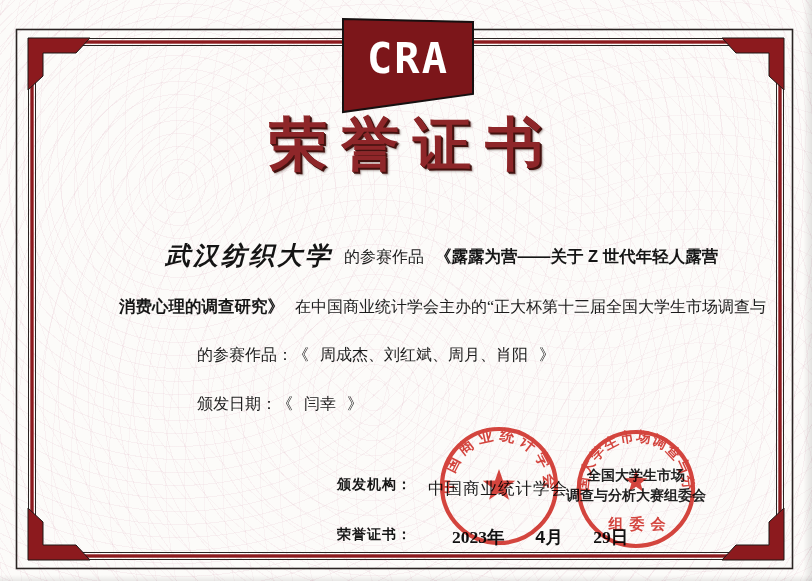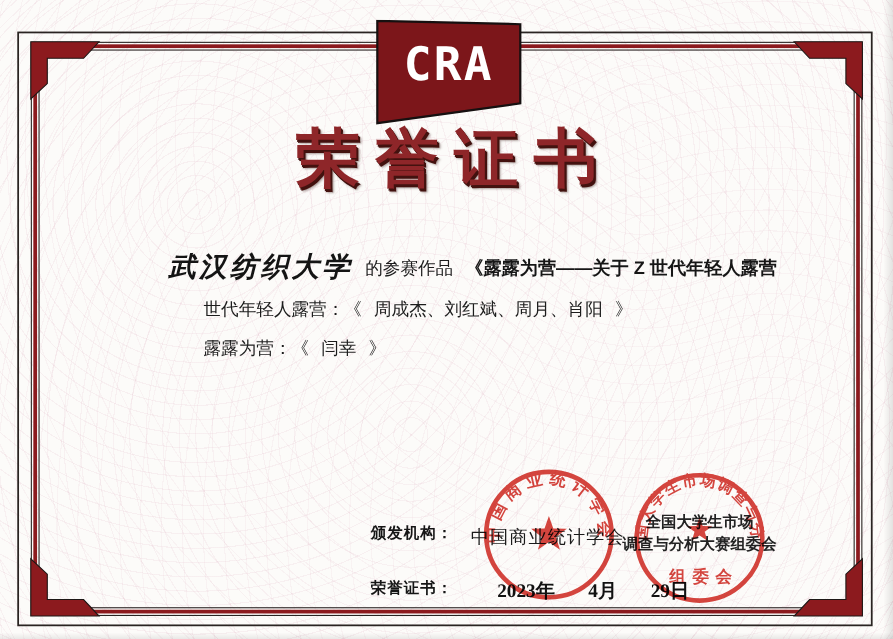--- a/index.html
+++ b/index.html
@@ -33,21 +33,21 @@
     text-align:center;
     font-family:Liberation Serif, serif;
     font-weight:bold;font-size:58px;letter-spacing:14px;text-indent:14px;
     color:#8e2629;
     text-shadow:1px 1px 0 #43120f, 2px 2px 0 #43120f, 3px 3px 2px rgba(70,45,40,.45);
   }
   .bodytext{
     position:absolute;left:107px;top:226px;width:602px;
     font-size:16px;color:#1c1c1c;
   }
-  .bodytext p{margin:0;line-height:36.6px;white-space:nowrap;}
+  .bodytext p{margin:12px;line-height:36.6px;white-space:nowrap;}
   .l1{padding-left:46px;}
   .indent{padding-left:78px;}
   .school{
     font-size:25px;font-weight:bold;font-style:italic;
     letter-spacing:3px;color:#141414;vertical-align:-2px;
   }
   .work{
     font-family:"Liberation Sans","DejaVu Sans",sans-serif;
     font-weight:bold;font-size:16.5px;color:#161616;
   }
@@ -64,21 +64,21 @@
   .date-label{left:337px;top:526px;}
   .issuer-name{
     position:absolute;left:428px;top:478px;font-size:16.5px;color:#1a1a1a;
     letter-spacing:1px;z-index:2;
   }
   .date-value{
     position:absolute;left:452px;top:525px;font-weight:bold;font-size:17.5px;
     color:#111;z-index:2;
   }
   .date-value span{display:inline-block;}
-  .date-month{margin-left:26px;}
+  .date-month{margin-left:26px;font-family:Liberation Mono, monospace;}
   .date-day{margin-left:26px;}
   .stamp2-overlay{
     position:absolute;left:556px;top:466px;width:160px;text-align:center;
     font-size:14px;font-weight:bold;color:#222;line-height:20px;z-index:2;
   }
   .seal{position:absolute;z-index:3;mix-blend-mode:multiply;opacity:.9;}
   .seal1{left:436px;top:423px;}
   .seal2{left:573px;top:426px;}
   .seal text{fill:#d3312a;font-weight:bold;}
   .seal .arc{font-size:15px;letter-spacing:5px;font-family:"Liberation Sans",sans-serif;}
@@ -109,27 +109,31 @@
   </div>
 
   <h1 class="title">荣誉证书</h1>
 
   <div class="bodytext">
     <p class="l1">
       <span class="school">武汉纺织大学</span>
       <span class="sp-lr">的参赛作品</span>
       <span class="work">《露露为营——关于 Z 世代年轻人露营</span>
     </p>
+    <p>
+      <span class="work">消费心理的调查研究》</span>
+      <span class="sp-l">在中国商业统计学会主办的“正大杯第十三届全国大学生市场调查与</span>
+    </p>
     <p class="indent">
-      <span>世代年轻人露营：《</span>
+      <span>的参赛作品：《</span>
       <span class="sp-lr">周成杰、刘红斌、周月、肖阳</span>
       <span>》</span>
     </p>
     <p class="indent">
-      <span>露露为营：《</span>
+      <span>颁发日期：《</span>
       <span class="sp-lr">闫幸</span>
       <span>》</span>
     </p>
   </div>
 
   <span class="foot-label issuer-label">颁发机构：</span>
   <span class="issuer-name">中国商业统计学会</span>
   <span class="foot-label date-label">荣誉证书：</span>
   <div class="date-value">
     <span class="date-year">2023年</span>

